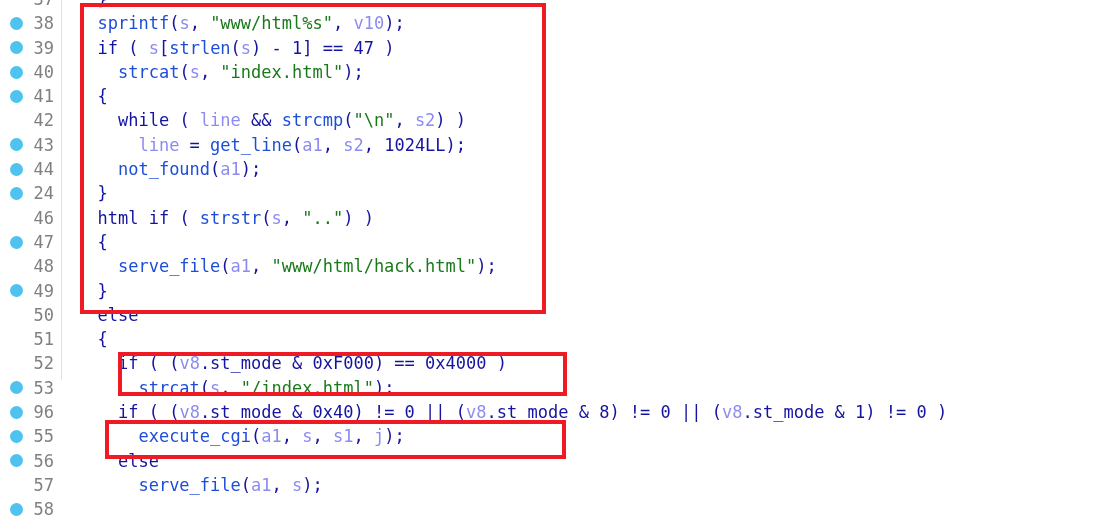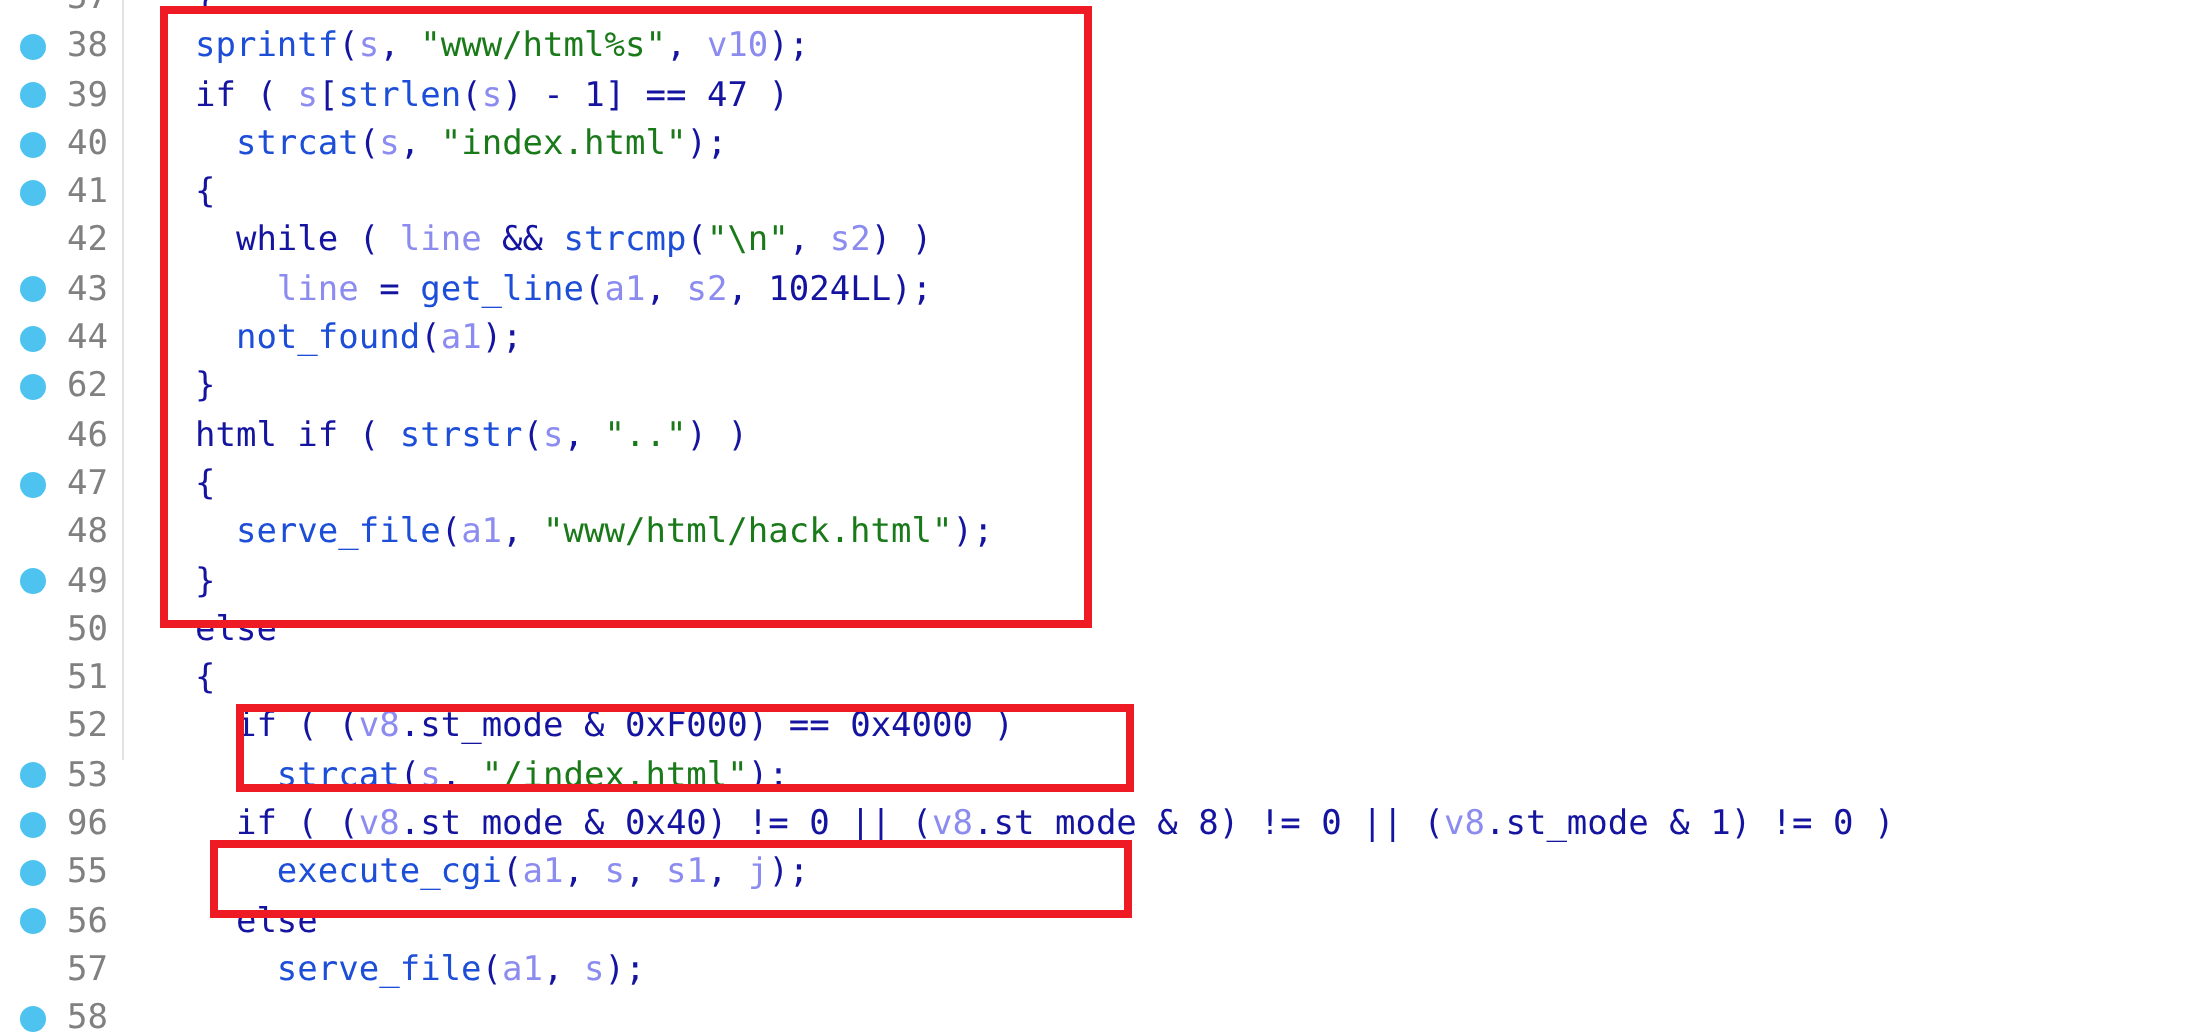--- a/index.html
+++ b/index.html
@@ -94,21 +94,21 @@
   <div class="gutter" id="gutter">
       <div style="position: absolute; left: 0px; right: 0px; top: -13px;">
         <div class="gutter-row"><span>37</span></div>
         <div class="gutter-row"><span class="bp"></span><span>38</span></div>
         <div class="gutter-row"><span class="bp"></span><span>39</span></div>
         <div class="gutter-row"><span class="bp"></span><span>40</span></div>
         <div class="gutter-row"><span class="bp"></span><span>41</span></div>
         <div class="gutter-row"><span>42</span></div>
         <div class="gutter-row"><span class="bp"></span><span>43</span></div>
         <div class="gutter-row"><span class="bp"></span><span>44</span></div>
-        <div class="gutter-row"><span class="bp"></span><span>62</span></div>
+        <div class="gutter-row"><span class="bp"></span><span>24</span></div>
         <div class="gutter-row"><span>46</span></div>
         <div class="gutter-row"><span class="bp"></span><span>47</span></div>
         <div class="gutter-row"><span>48</span></div>
         <div class="gutter-row"><span class="bp"></span><span>49</span></div>
         <div class="gutter-row"><span>50</span></div>
         <div class="gutter-row"><span>51</span></div>
         <div class="gutter-row"><span>52</span></div>
         <div class="gutter-row"><span class="bp"></span><span>53</span></div>
         <div class="gutter-row"><span class="bp"></span><span>96</span></div>
         <div class="gutter-row"><span class="bp"></span><span>55</span></div>

